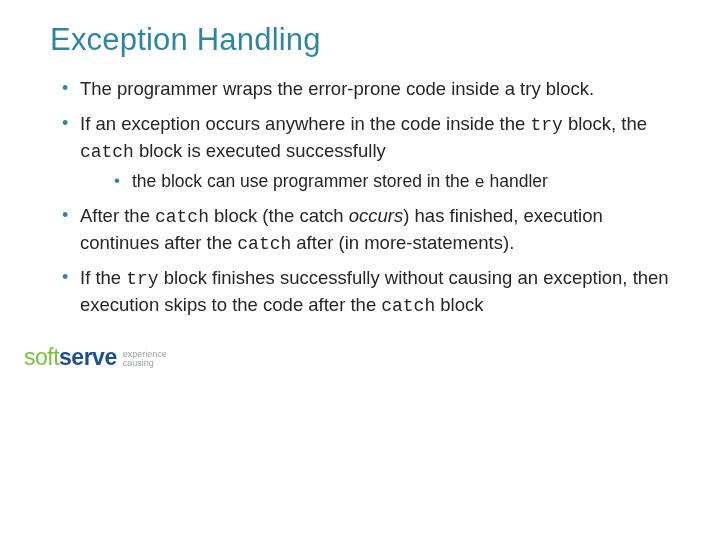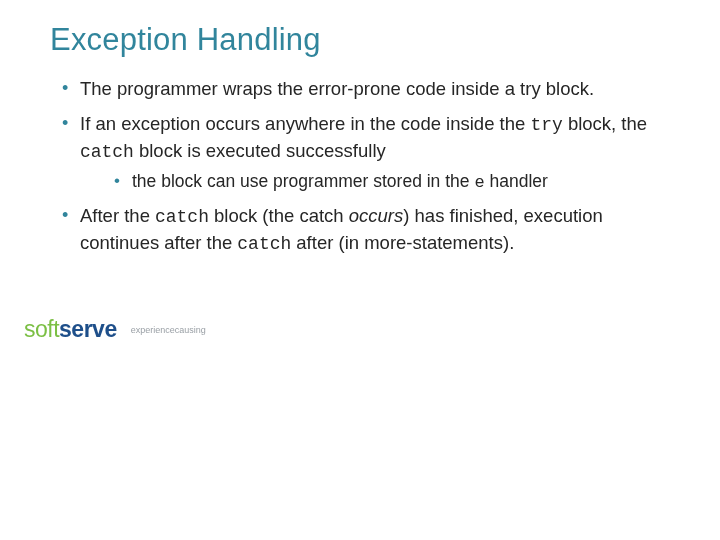--- a/index.html
+++ b/index.html
@@ -75,38 +75,39 @@
   }
   .italic {
     font-style: italic;
   }
   .bold {
     font-weight: 700;
   }
   .logo {
     position: absolute;
     left: 24px;
-    bottom: 40px;
+    bottom: 12px;
     font-family: "Segoe UI", "Verdana", sans-serif;
     display: flex;
     align-items: center;
-    gap: 14px;
+    gap: 6px;
   }
   .logo .word {
     font-size: 23px;
     font-weight: 400;
     letter-spacing: -0.5px;
   }
   .logo .soft { color: #7bbf44; }
   .logo .serve { color: #1e4f8a; font-weight: 600; }
   .logo .tag {
     color: #9aa0a6;
     font-size: 9px;
     line-height: 1.05;
     display: flex;
+    flex-direction: column;
     font-weight: 400;
     margin-top: 3px;
     justify-content: center;
   }
 </style>
 </head>
 <body>
 
 <div class="slide">
   <h1 class="title">Exception Handling</h1>
@@ -123,20 +124,23 @@
         <li>
           <span>the block can use programmer stored in the </span><span class="mono">e</span><span> handler</span>
         </li>
       </ul>
     </li>
 
     <li>
       <span>After the </span><span class="mono">catch</span><span> block (the catch </span><span class="italic">occurs</span><span>) has finished, execution continues after the </span><span class="mono">catch</span><span> after (in more-statements).</span>
     </li>
 
+    <li>
+      <span>If the </span><span class="mono">try</span><span> block finishes successfully without causing an exception, then execution skips to the code after the </span><span class="mono">catch</span><span> block</span>
+    </li>
 
   </ul>
 
   <div class="logo">
     <span class="word"><span class="soft">soft</span><span class="serve">serve</span></span>
     <span class="tag">
       <span>experience</span>
       <span>causing</span>
     </span>
   </div>

